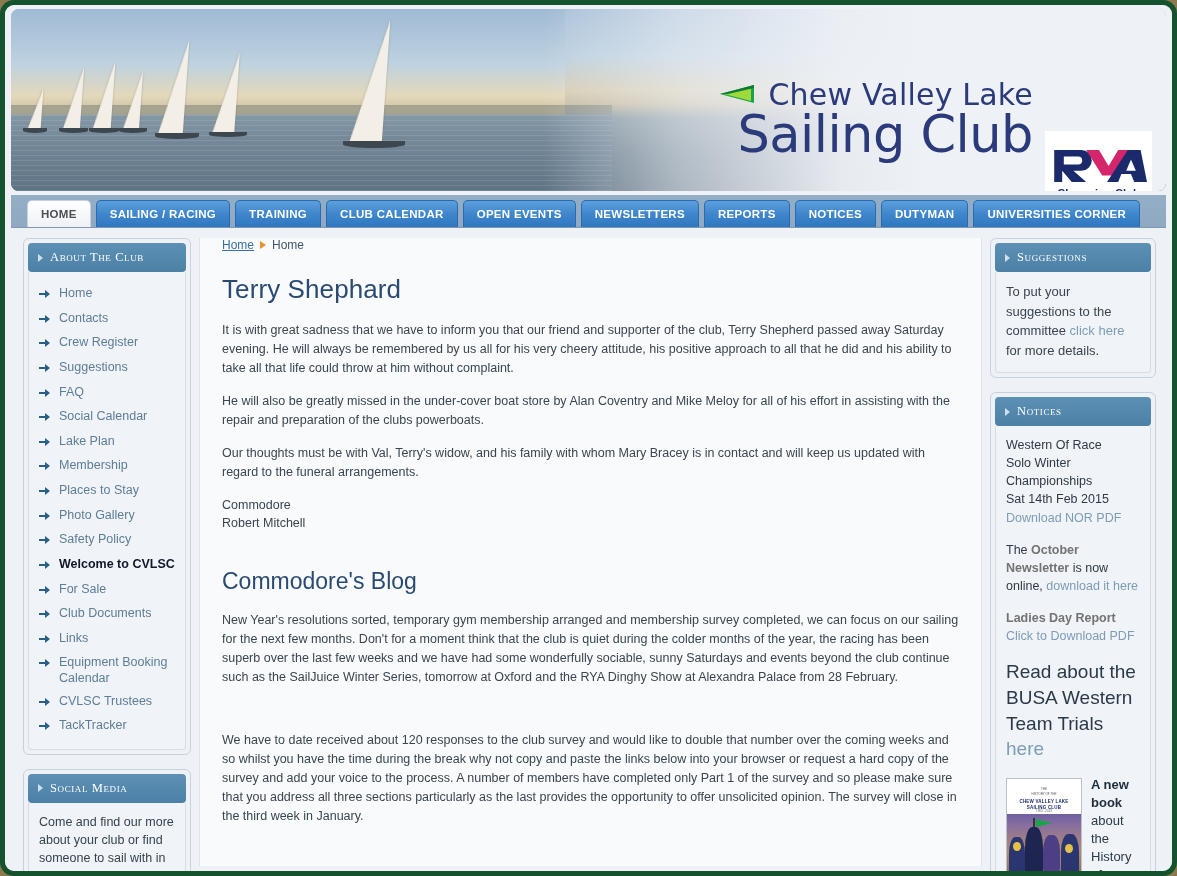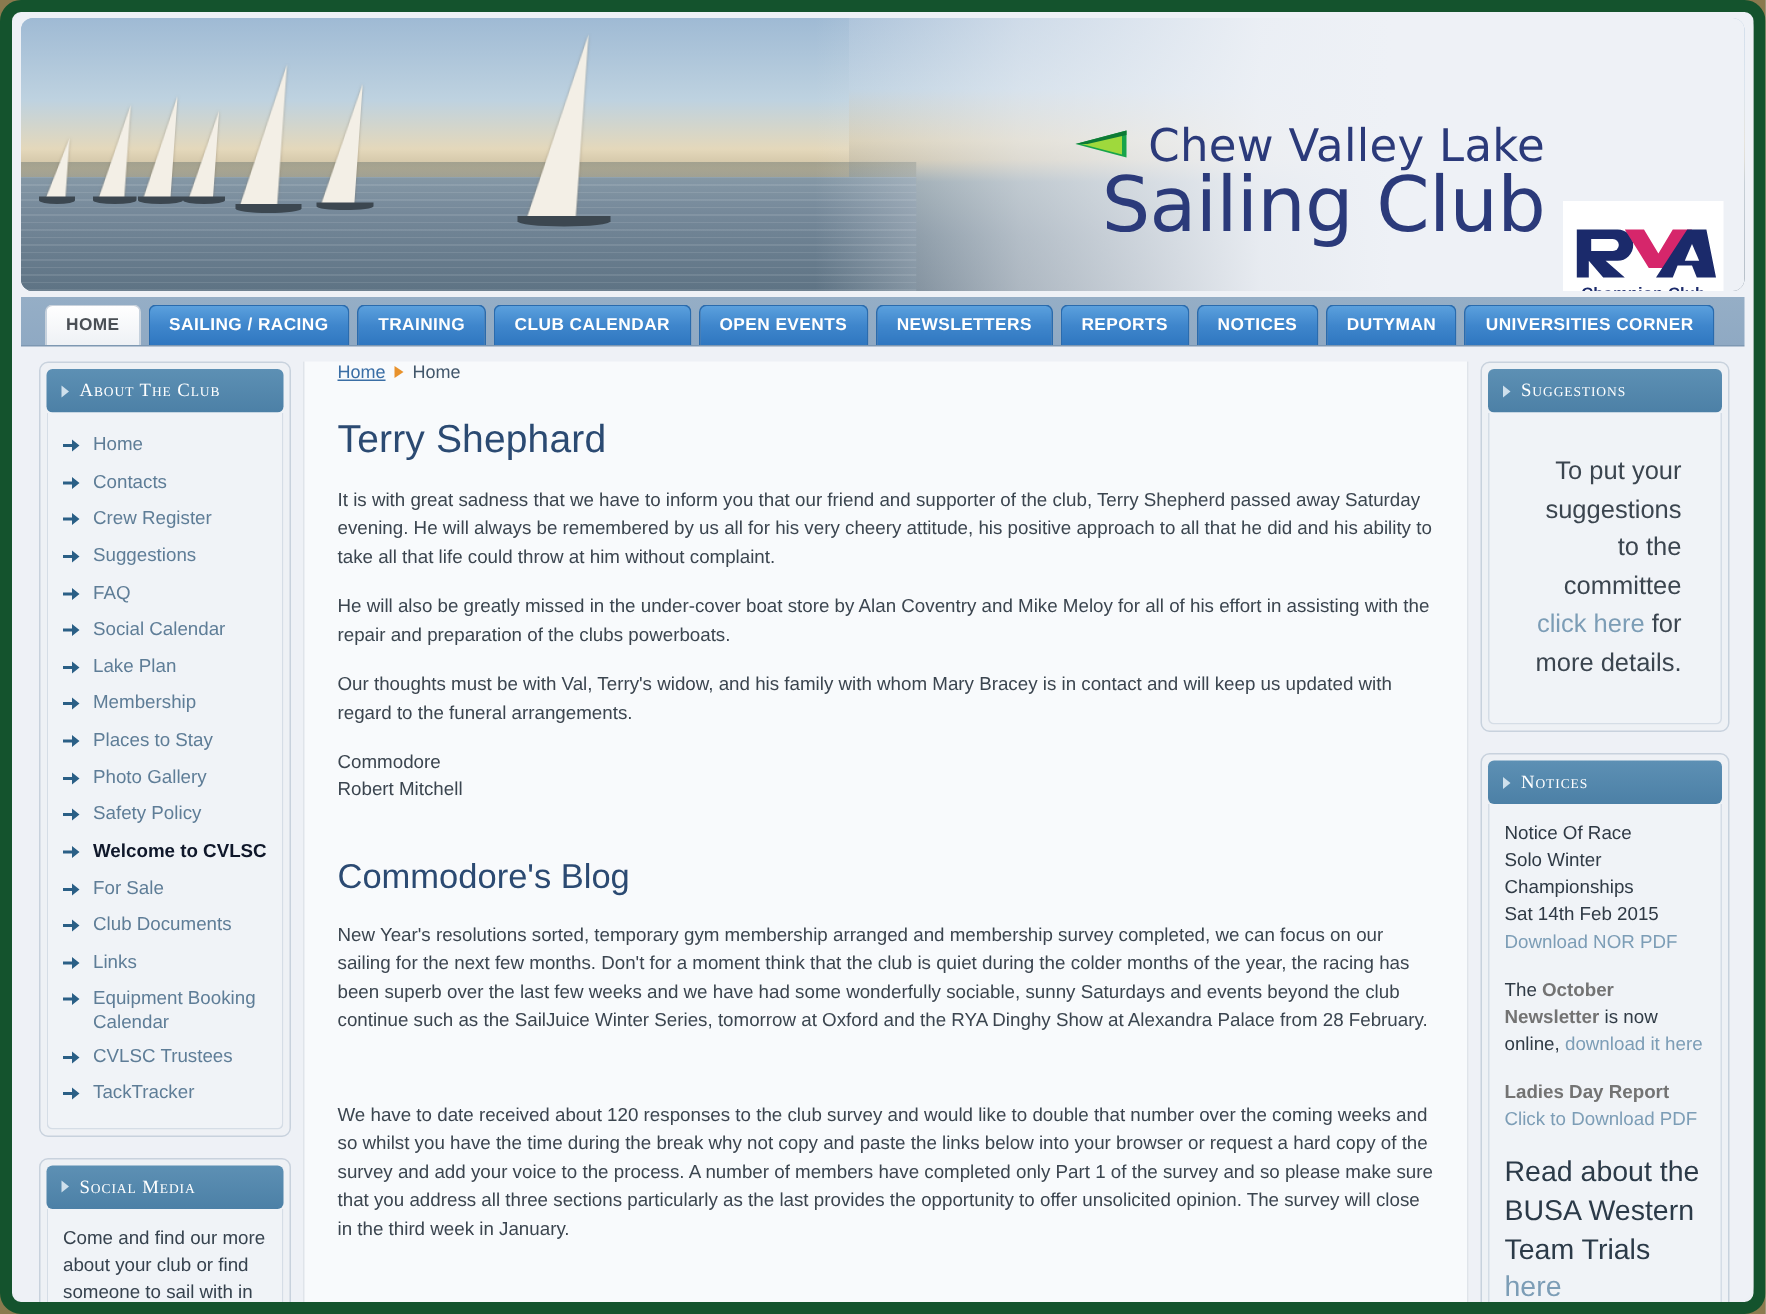--- a/index.html
+++ b/index.html
@@ -7,21 +7,21 @@
     margin: 0; padding: 0;
     width: 1177px; height: 876px;
     overflow: hidden;
     background: #8a7a4e;
     font-family: "Liberation Sans", sans-serif;
   }
   #page {
     position: relative;
     width: 1177px; height: 876px;
     background: #edf0f5;
-    border: 8px solid #14532d;
+    border: 5px solid #14532d;
     border-radius: 14px;
     overflow: hidden;
   }
   #inner {
     position: absolute;
     left: 0; top: 0; right: 0; bottom: 0;
     background: #eef1f6;
     border-radius: 10px;
     overflow: hidden;
   }
@@ -224,21 +224,21 @@
   p.body-text {
     font-size: 12.5px; color: #3b454f; line-height: 1.52;
     margin: 0 0 14px 0; text-align: left;
   }
   p.sig { font-size: 12.5px; color: #3b454f; line-height: 1.45; margin: 0; }
   .link-row { font-size: 12.5px; color: #3b454f; margin: 0 0 19px 0; }
   .link-row a { color: #2f5c96; text-decoration: underline; cursor: pointer; }
   .spacer-lg { height: 30px; }
 
   
-  .sugg-text { font-size: 17px; color: #3b454f; line-height: 1.5; margin: 16px; text-align: right; }
+  .sugg-text { font-size: 13px; color: #3b454f; line-height: 1.5; margin: 0; }
   .inline-link { color: #7c9db6; text-decoration: none; cursor: pointer; }
   .notice-block { font-size: 12.5px; color: #2f3a45; line-height: 1.45; margin: 0 0 14px 0; }
   .notice-block b { color: #737373; }
   .notice-big {
     font-size: 19px; color: #2b3a48; line-height: 1.35; margin: 0 0 14px 0;
   }
   .book-wrap { margin: 0 0 12px 0; }
   .book-cover {
     float: left; width: 76px; height: 104px;
     margin: 2px 9px 2px 0;
@@ -519,21 +519,21 @@
       </div>
 
       <div class="panel">
         <div class="panel-header">
           <span class="tri"></span>
           <span>Notices</span>
         </div>
         <div class="panel-body">
 
           <p class="notice-block">
-            <span>Notice Of Race</span><br>
+            <span>Western Of Race</span><br>
             <span>Solo Winter Championships</span><br>
             <span>Sat 14th Feb 2015</span><br>
             <a class="inline-link">Download NOR PDF</a>
           </p>
 
           <p class="notice-block"><span>The </span><b>October Newsletter</b><span> is now online, </span><a class="inline-link">download it here</a></p>
 
           <p class="notice-block">
             <b>Ladies Day Report</b><br>
             <a class="inline-link">Click to Download PDF</a>

